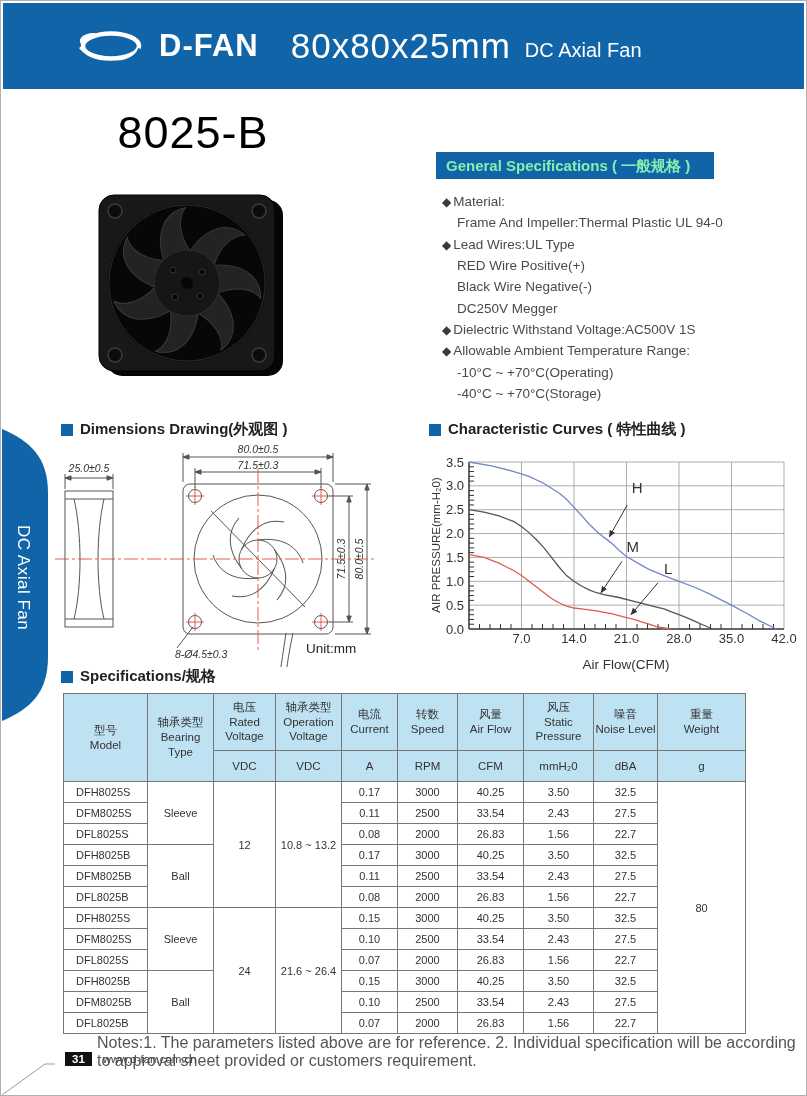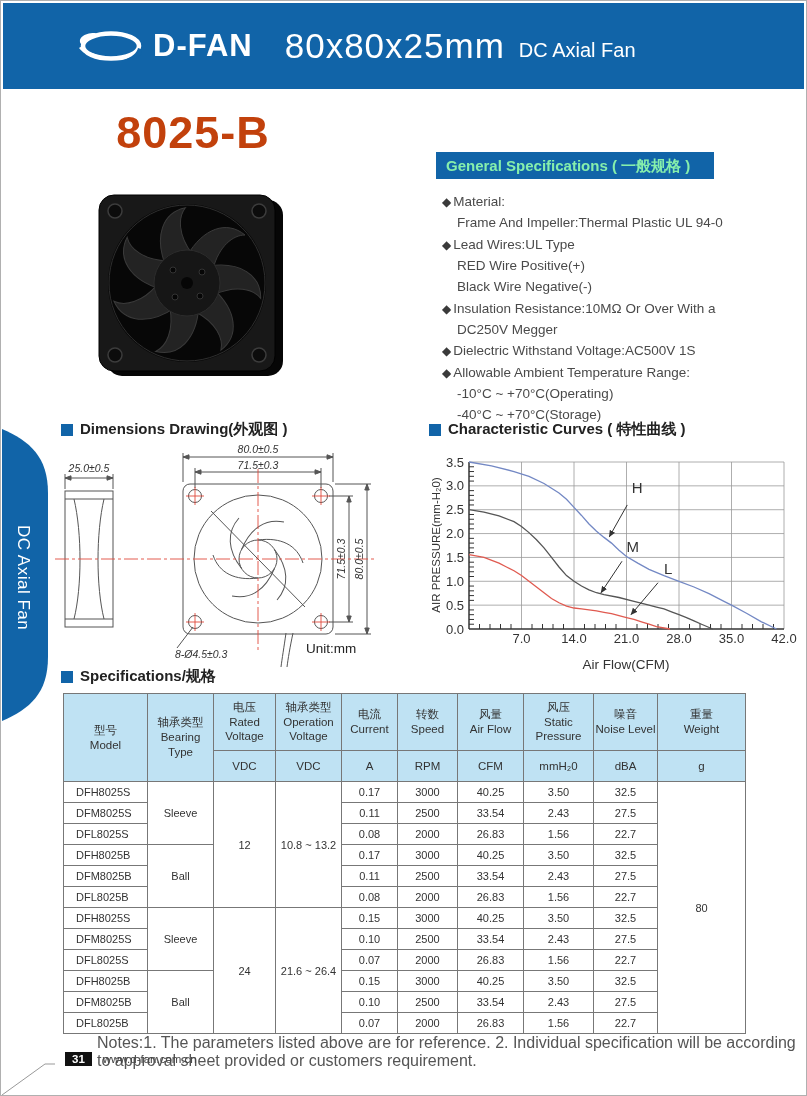--- a/index.html
+++ b/index.html
@@ -3,28 +3,28 @@
 <meta charset="utf-8">
 <style>
   html,body{margin:0;padding:0;background:#e8e8e8;}
   .page{position:relative;width:807px;height:1096px;background:#fff;margin:0 auto;
         font-family:"Liberation Sans","DejaVu Sans",sans-serif;overflow:hidden;
         border:1px solid #b0b0b0;box-sizing:border-box;}
   
   .topbar{position:absolute;left:2px;right:2px;top:2px;height:86px;background:#1164a8;
           display:flex;align-items:center;}
   .logo-wrap{display:flex;align-items:center;margin-left:72px;}
-  .brand{color:#fff;font-size:31px;font-weight:bold;letter-spacing:1px;margin-left:8px;}
+  .brand{color:#fff;font-size:31px;font-weight:bold;letter-spacing:1px;margin-left:14px;}
   .size-title{color:#fff;font-size:35px;margin-left:32px;letter-spacing:1px;}
   .subtitle{color:#fff;font-size:20px;margin-left:14px;margin-top:8px;}
   
   .side-tab{position:absolute;left:1px;top:428px;}
   
   .model-title{position:absolute;top:106px;left:62px;width:260px;margin:0;text-align:center;
-               font-size:45px;font-weight:700;color:#c2410c;letter-spacing:1px;}
+               font-size:45px;font-weight:400;color:#000000;letter-spacing:1px;}
   .fan-photo{position:absolute;top:183px;left:88px;}
   
   .gen-bar{position:absolute;top:151px;left:435px;width:268px;height:27px;background:#1164a8;
            color:#86efac;font-size:15px;font-weight:bold;line-height:27px;padding-left:10px;}
   .gen-list{position:absolute;top:186px;left:437px;width:350px;list-style:none;margin:4px;padding:0;
             font-size:13.5px;color:#4a4a4a;}
   .gen-list li{line-height:1.58;}
   .gen-list li.nb{padding-left:15px;}
   .gen-list .dia{color:#3a3a3a;margin-right:2px;font-size:12px;}
   
@@ -107,21 +107,20 @@
     </g>
   </svg>
 
   <div class="gen-bar">General Specifications ( 一般规格 )</div>
   <ul class="gen-list" id="gen-list">
       <li><span class="dia">◆</span>Material:</li>
       <li class="nb">Frame And Impeller:Thermal Plastic UL 94-0</li>
       <li><span class="dia">◆</span>Lead Wires:UL Type</li>
       <li class="nb">RED Wire Positive(+)</li>
       <li class="nb">Black Wire Negative(-)</li>
-      <li><span class="dia">◆</span>Insulation Resistance:10MΩ Or Over With a</li>
       <li class="nb">DC250V Megger</li>
       <li><span class="dia">◆</span>Dielectric Withstand Voltage:AC500V 1S</li>
       <li><span class="dia">◆</span>Allowable Ambient Temperature Range:</li>
       <li class="nb">-10°C ~ +70°C(Operating)</li>
       <li class="nb">-40°C ~ +70°C(Storage)</li>
     </ul>
 
   <div class="sec dims-head">
     <span class="sq"></span>
     <span>Dimensions Drawing(外观图 )</span>

